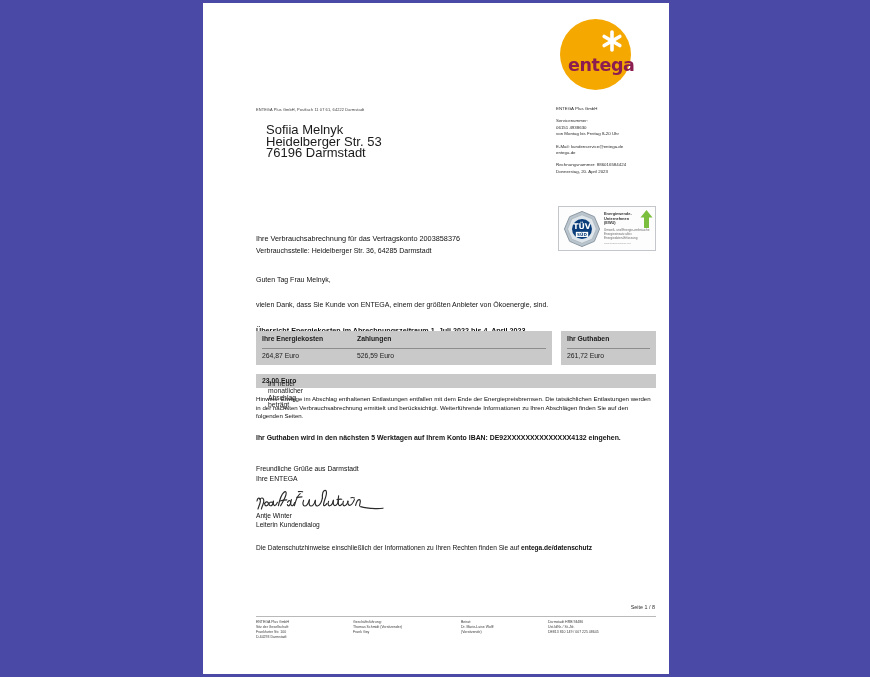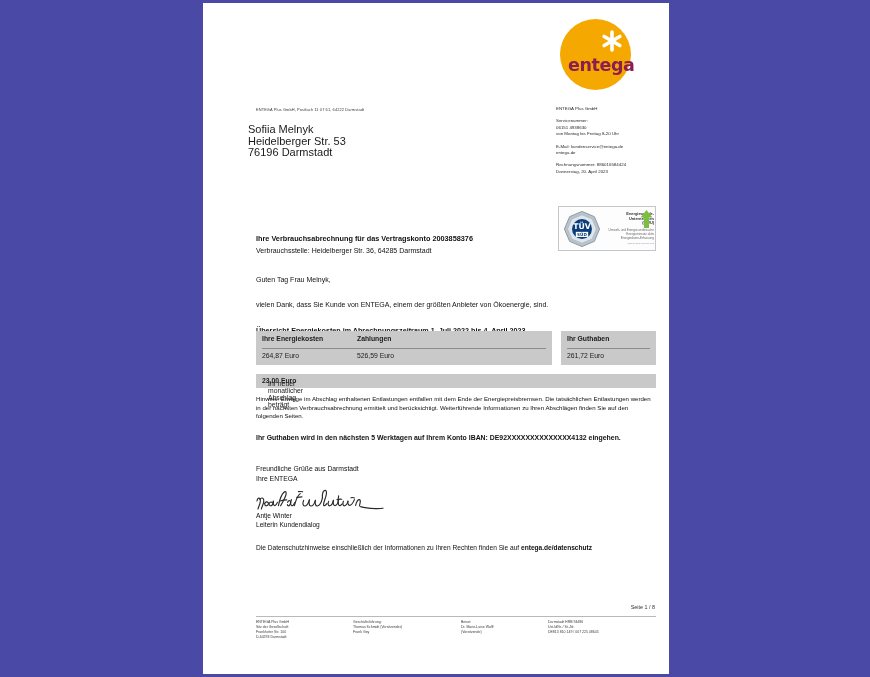--- a/index.html
+++ b/index.html
@@ -68,23 +68,23 @@
     top: 104px;
     font-size: 3.9px;
     color: #3a3a3a;
     letter-spacing: 0.12px;
     white-space: nowrap;
   }
 
   
   .recipient {
     position: absolute;
-    left: 45px;
+    left: 63px;
     top: 121px;
-    font-size: 11px;
+    font-size: 13px;
     line-height: 11.6px;
     color: #1a1a1a;
   }
 
   
   .contact {
     position: absolute;
     left: 353px;
     top: 103px;
     width: 105px;
@@ -98,21 +98,20 @@
   
   .seal {
     position: absolute;
     left: 355px;
     top: 203px;
     width: 98px;
     height: 45px;
     border: 1px solid #c3c7cc;
     background: #fdfdfd;
     box-sizing: border-box;
-    text-align: right;
   }
   .seal-badge {
     position: absolute;
     left: 4px;
     top: 3px;
     width: 38px;
     height: 38px;
   }
   .seal-text {
     position: absolute;
@@ -148,21 +147,21 @@
   
   .body-area {
     position: absolute;
     left: 53px;
     top: 231px;
     width: 400px;
     color: #111;
   }
   .h-title {
     font-size: 7.3px;
-    font-weight: bold;
+    font-weight: normal;
     line-height: 10.5px;
   }
   .sub-line {
     font-size: 7px;
     line-height: 10.5px;
     margin-top: 1px;
   }
   .greet {
     margin-top: 19px;
     font-size: 7px;

